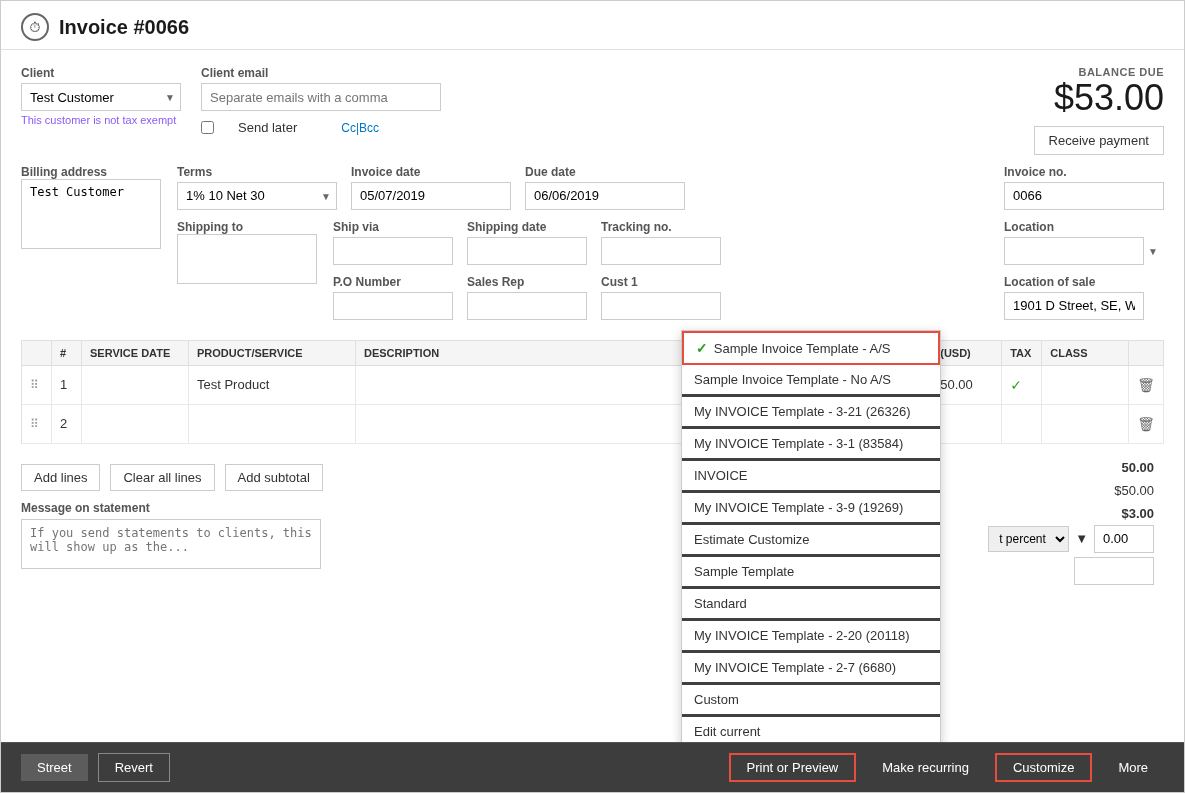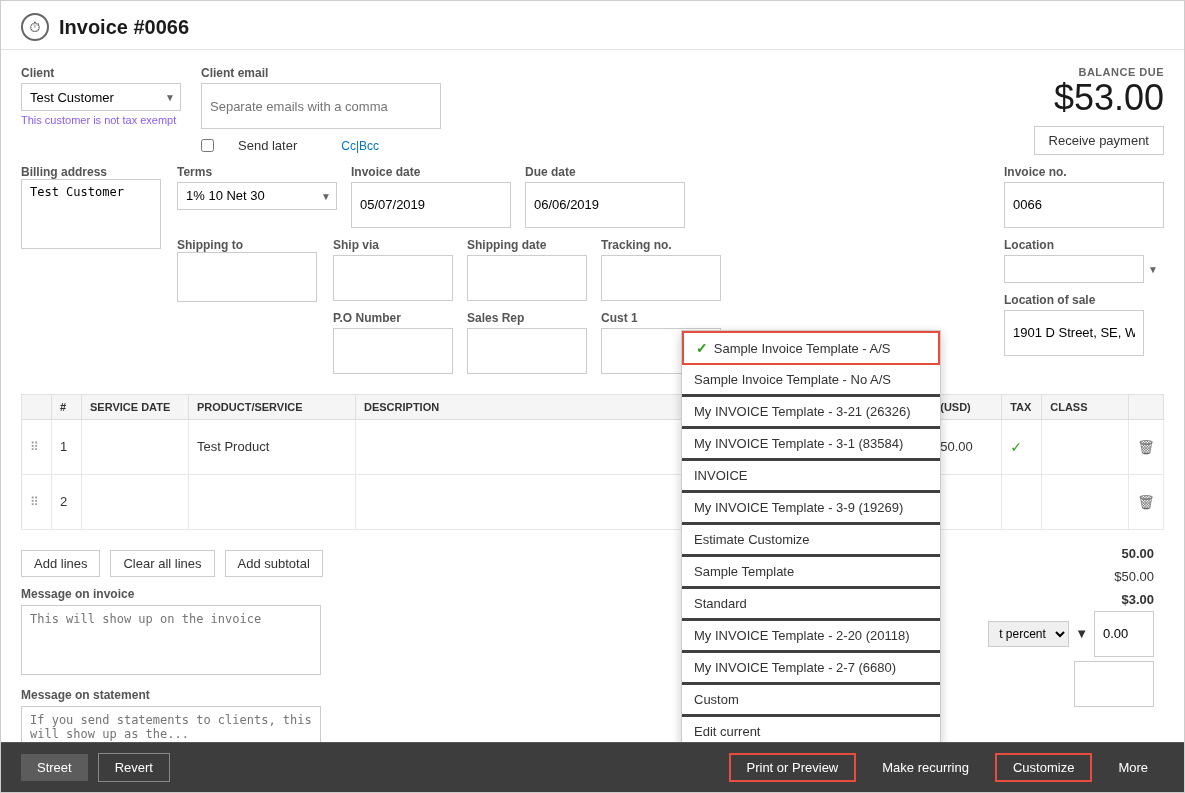--- a/index.html
+++ b/index.html
@@ -406,21 +406,21 @@
     }
     
     .form-col {
       display: flex;
       flex-direction: column;
       gap: 3px;
     }
     
     input[type="text"], input[type="email"] {
       border: 1px solid #ccc;
-      padding: 22px 8px;
+      padding: 4px 8px;
       font-size: 13px;
       height: 28px;
     }
     
     input[type="checkbox"] {
       margin: 0;
     }
     
     .terms-select-wrapper {
       position: relative;
@@ -616,24 +616,20 @@
     </div>
 
     <div style="display:flex; justify-content:space-between; align-items:flex-start;">
       <div>
         <div class="table-actions">
           <button class="action-btn">Add lines</button>
           <button class="action-btn">Clear all lines</button>
           <button class="action-btn">Add subtotal</button>
         </div>
         <div class="message-section">
-          <div class="message-label">Message on invoice</div>
-          <textarea class="message-textarea" placeholder="This will show up on the invoice" style=""></textarea>
-        </div>
-        <div class="message-section">
           <div class="message-label">Message on statement</div>
           <textarea class="message-textarea" style="height: 50px;" placeholder="If you send statements to clients, this will show up as the..."></textarea>
         </div>
       </div>
 
       <div style="width:340px; padding-right:10px;">
         <div class="totals-row bold">
           <span>Subtotal</span>
           <span>50.00</span>
         </div>

